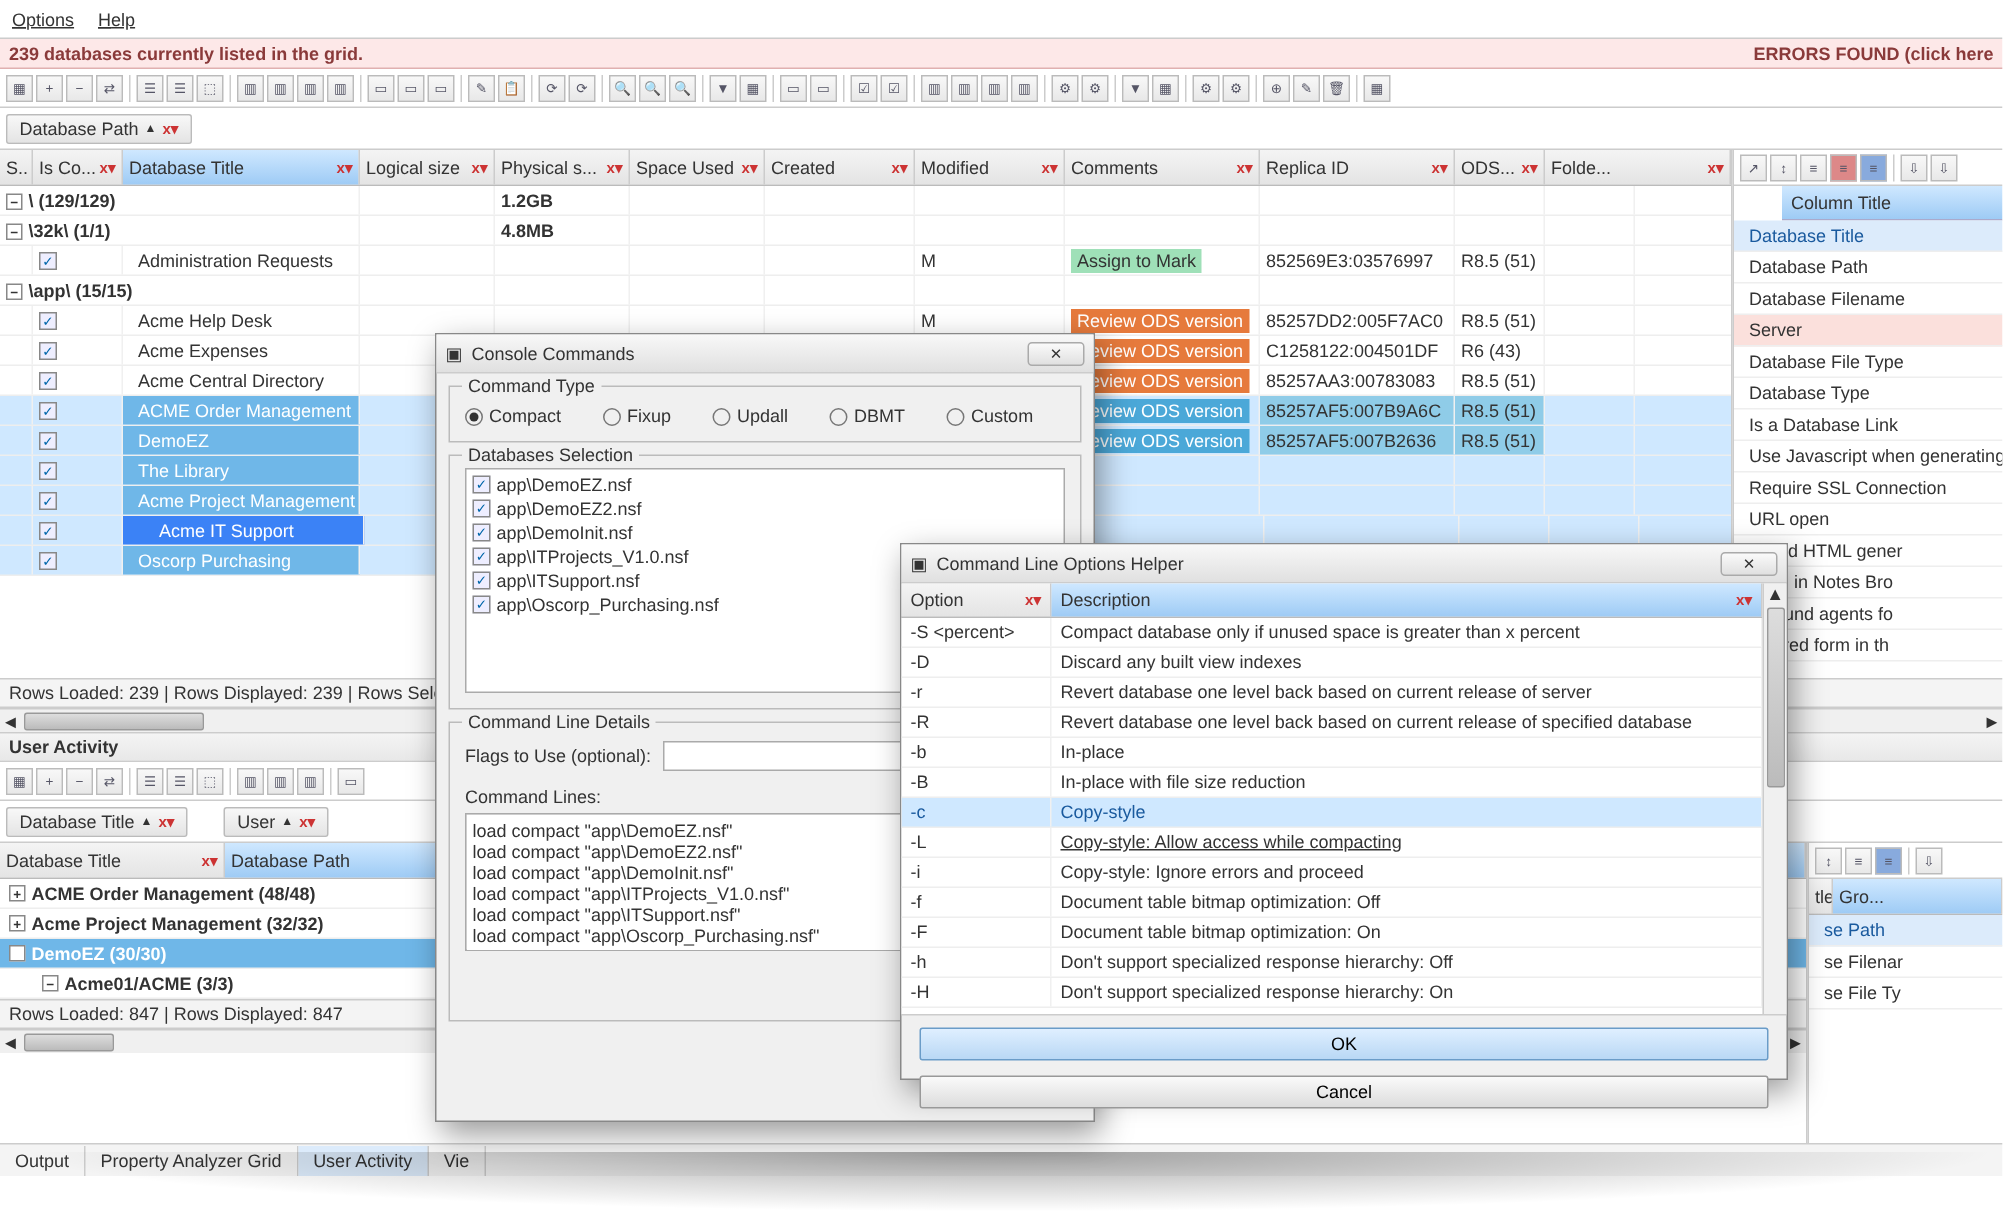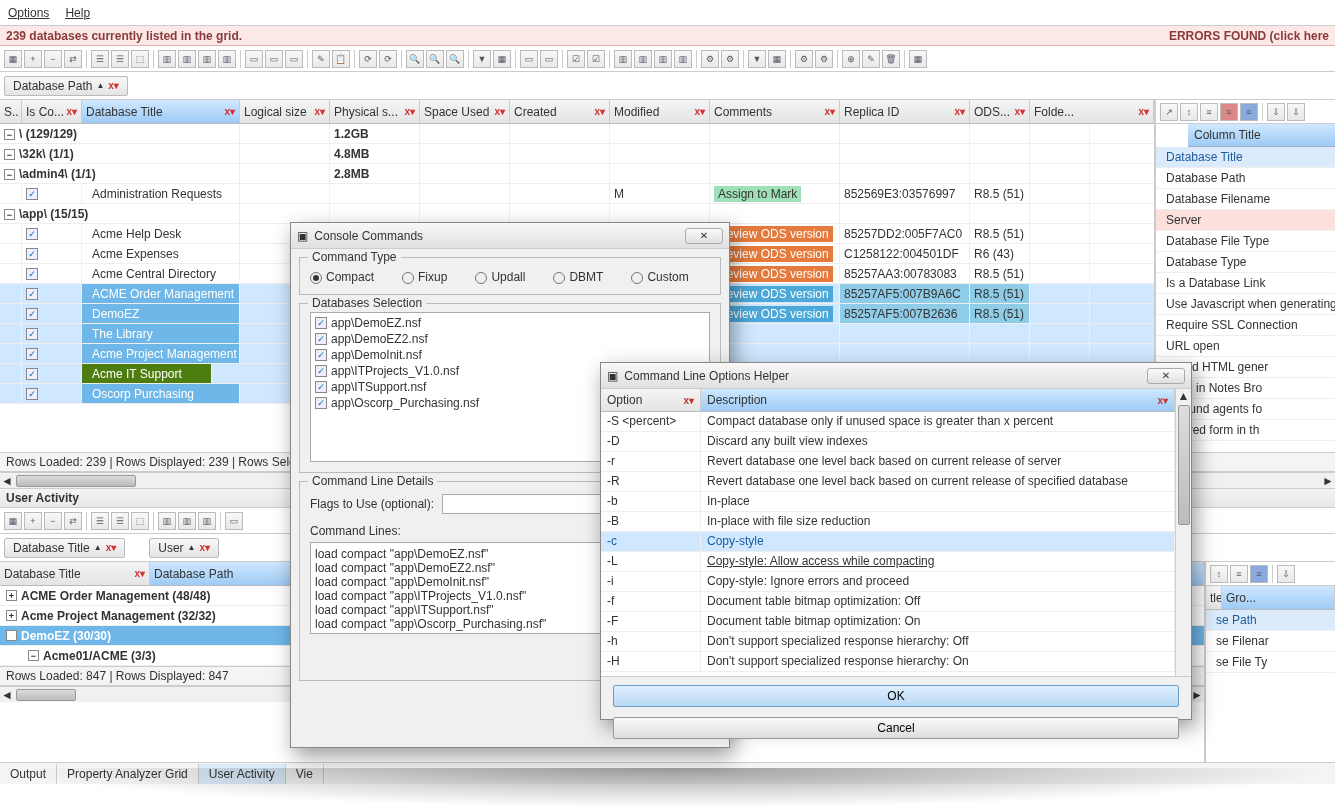--- a/index.html
+++ b/index.html
@@ -221,34 +221,20 @@
           <div class="gc" style="width: 90px;"></div>
           <div class="gc" style="width: 90px;">4.8MB</div>
           <div class="gc" style="width: 90px;"></div>
           <div class="gc" style="width: 100px;"></div>
           <div class="gc" style="width: 100px;"></div>
           <div class="gc" style="width: 130px;"></div>
           <div class="gc" style="width: 130px;"></div>
           <div class="gc" style="width: 60px;"></div>
           <div class="gc" style="width: 60px;"></div>
         </div>
-        <div class="grow group">
-          <div class="gc" style="width: 240px;">
-            <span><span class="tree-toggle">−</span><span>\admin4\ (1/1)</span></span>
-          </div>
-          <div class="gc" style="width: 90px;"></div>
-          <div class="gc" style="width: 90px;">2.8MB</div>
-          <div class="gc" style="width: 90px;"></div>
-          <div class="gc" style="width: 100px;"></div>
-          <div class="gc" style="width: 100px;"></div>
-          <div class="gc" style="width: 130px;"></div>
-          <div class="gc" style="width: 130px;"></div>
-          <div class="gc" style="width: 60px;"></div>
-          <div class="gc" style="width: 60px;"></div>
-        </div>
         <div class="grow">
           <div class="gc" style="width: 22px;"></div>
           <div class="gc" style="width: 60px;">
             <span class="chk">✓</span>
           </div>
           <div class="gc" style="width: 158px; padding-left: 10px;">Administration Requests</div>
           <div class="gc" style="width: 90px;"></div>
           <div class="gc" style="width: 90px;"></div>
           <div class="gc" style="width: 90px;"></div>
           <div class="gc" style="width: 100px;"></div>
@@ -406,21 +392,21 @@
           <div class="gc" style="width: 130px;"></div>
           <div class="gc" style="width: 130px;"></div>
           <div class="gc" style="width: 60px;"></div>
           <div class="gc" style="width: 60px;"></div>
         </div>
         <div class="grow sel">
           <div class="gc" style="width: 22px;"></div>
           <div class="gc" style="width: 60px;">
             <span class="chk">✓</span>
           </div>
-          <div class="gc" style="width: 130px; padding-left: 10px; background: #4d7c0f; color: rgb(255, 255, 255);">Acme IT Support</div>
+          <div class="gc" style="width: 161px; padding-left: 24px; background: #3b82f6; color: rgb(255, 255, 255);">Acme IT Support</div>
           <div class="gc" style="width: 90px;"></div>
           <div class="gc" style="width: 90px;"></div>
           <div class="gc" style="width: 90px;"></div>
           <div class="gc" style="width: 100px;"></div>
           <div class="gc" style="width: 100px;"></div>
           <div class="gc" style="width: 130px;"></div>
           <div class="gc" style="width: 130px;"></div>
           <div class="gc" style="width: 60px;"></div>
           <div class="gc" style="width: 60px;"></div>
         </div>

